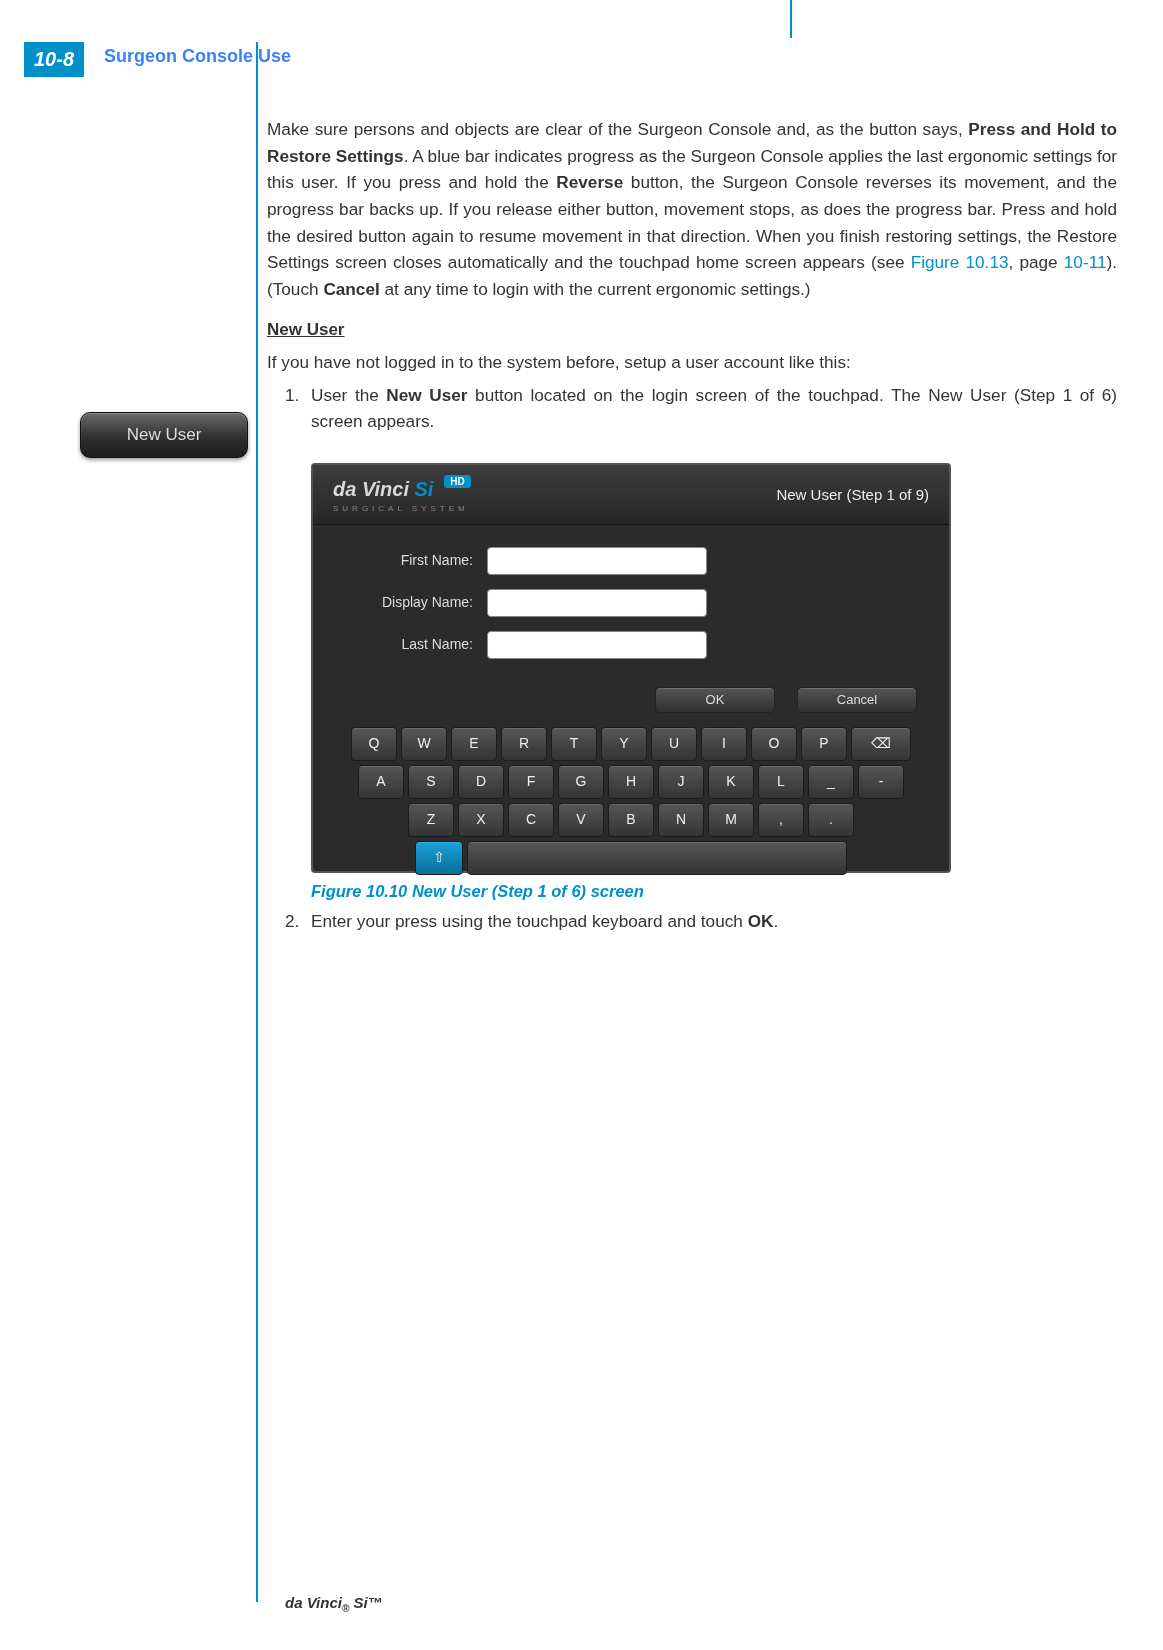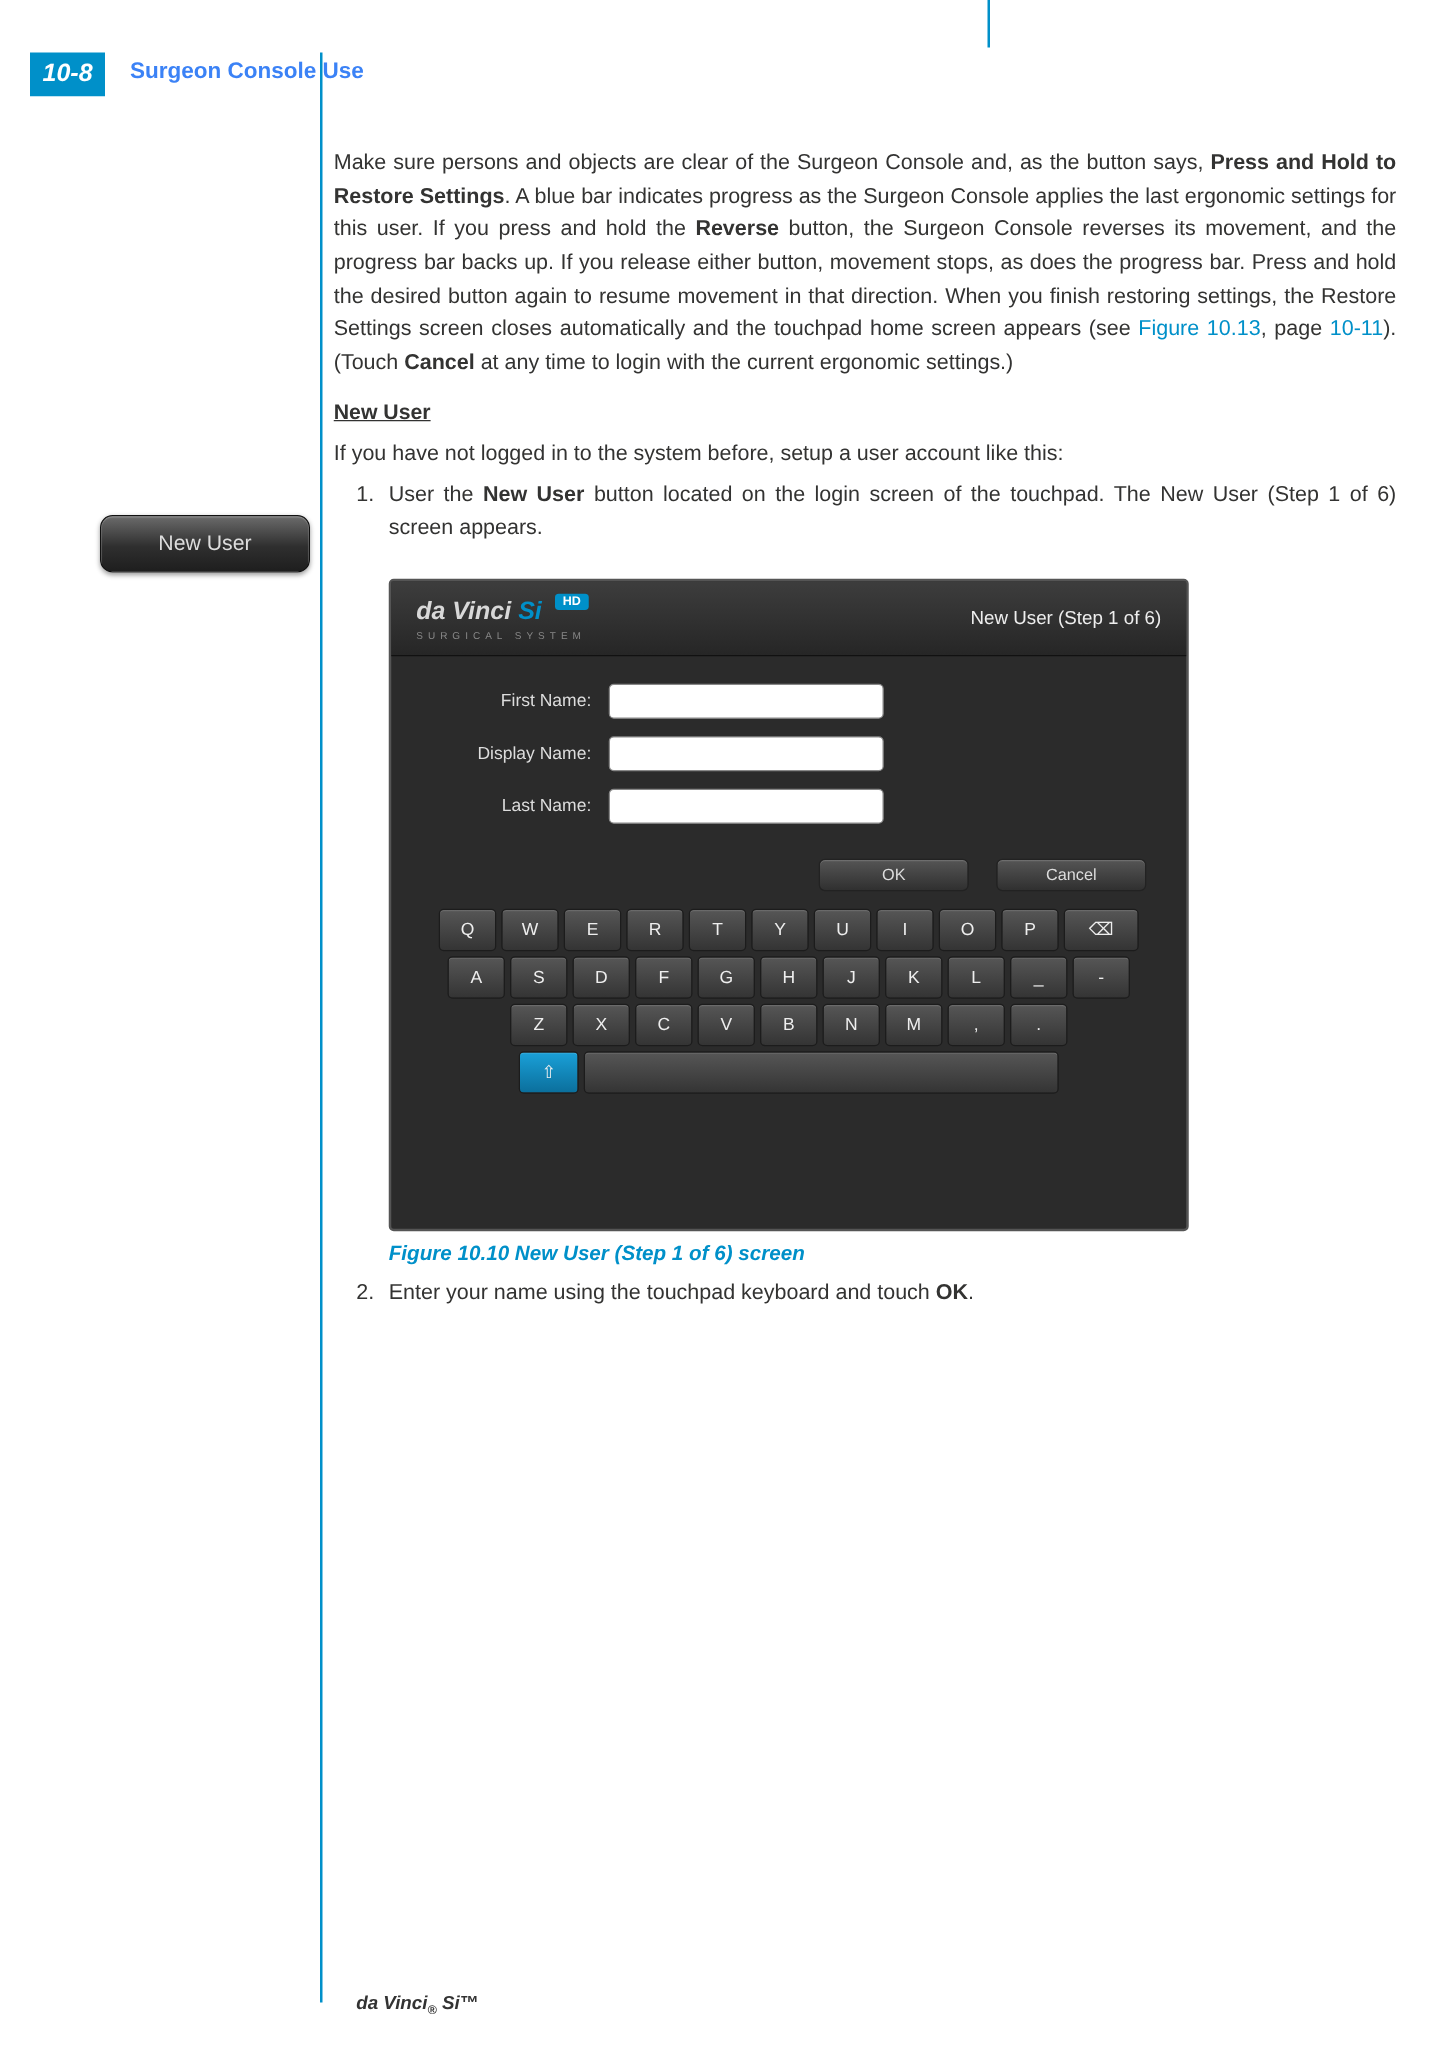--- a/index.html
+++ b/index.html
@@ -77,21 +77,21 @@
     text-align: left;
     color: #0090c9;
     font-weight: bold;
     font-style: italic;
     font-size: 16.5px;
     margin-top: 6px;
     margin-left: 44px;
     width: 640px;
   }
   .touchscreen {
-    width: 640px; height: 522px;
+    width: 640px; height: 410px;
     background: #2b2b2b;
     border: 2px solid #555;
     border-radius: 4px;
     position: relative;
     font-family: Arial, sans-serif;
     margin-top: 28px;
   }
   .ts-header {
     height: 60px;
     background: linear-gradient(to bottom,#3d3d3d,#262626);
@@ -177,21 +177,21 @@
   </ol>
 
   <div class="fig-wrap">
     <div class="touchscreen">
       <div class="ts-header">
         <div class="ts-logo">
           <span class="brand"><span>da Vinci</span><span class="si"> Si</span></span>
           <span class="ts-hd-badge">HD</span>
           <span class="sub">SURGICAL SYSTEM</span>
         </div>
-        <div class="ts-title-right">New User (Step 1 of 6)</div>
+        <div class="ts-title-right">New User (Step 1 of 9)</div>
       </div>
       <div class="ts-form">
         <div class="ts-row">
           <label>First Name:</label>
           <input style="">
         </div>
         <div class="ts-row">
           <label>Display Name:</label>
           <input style="">
         </div>
@@ -247,20 +247,20 @@
             <div class="key space"></div>
           </div>
       </div>
     </div>
   </div>
   <div class="fig-caption">Figure 10.10 New User (Step 1 of 6) screen</div>
 
   <ol class="ol" style="margin-top:4px;">
     <li>
       <span class="num">2.</span>
-      <span>Enter your name using the touchpad keyboard and touch </span><b>OK</b><span>.</span>
+      <span>Enter your press using the touchpad keyboard and touch </span><b>OK</b><span>.</span>
     </li>
   </ol>
 </div>
 
 <div class="footer-brand">
   <span>da Vinci</span><span class="reg">®</span><span> Si™</span>
 </div>
 
 </body></html>

